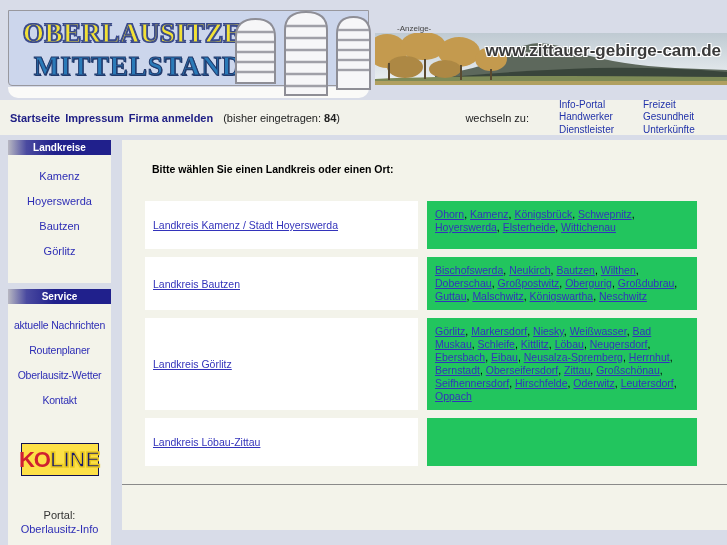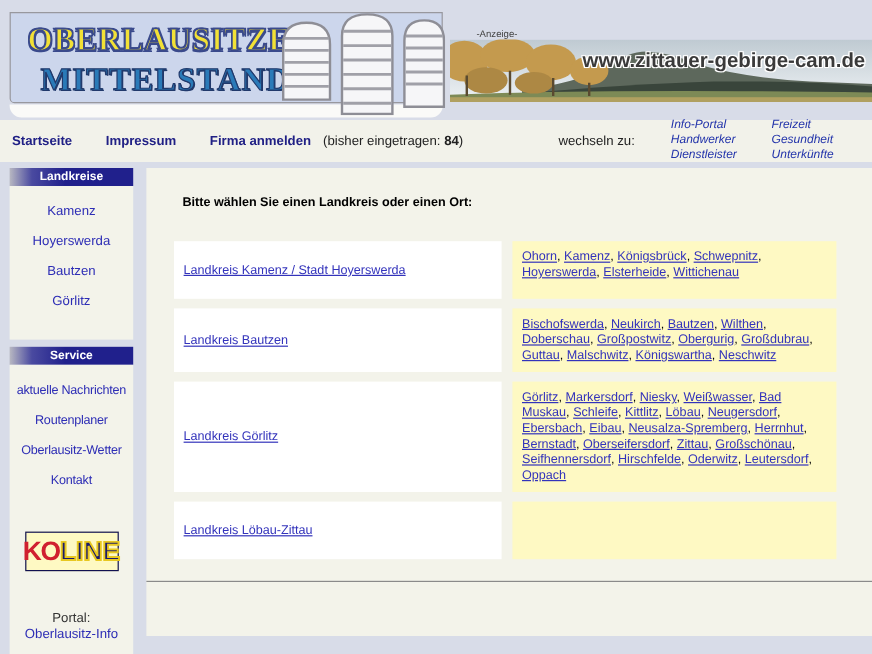--- a/index.html
+++ b/index.html
@@ -22,59 +22,59 @@
 
   .ad-label { position:absolute; left:397px; top:24px; font-size:8px; color:#444; z-index:1; }
   .banner { position:absolute; left:375px; top:33px; width:352px; height:52px; cursor:pointer; z-index:1; }
   .banner svg { display:block; }
   .banner-url { position:absolute; right:6px; top:8px; font-size:17px; font-weight:bold; color:#3a3a3a;
     text-shadow:0 0 2px #fff, 1px 1px 0 #fff, -1px -1px 0 #fff, 1px -1px 0 #fff, -1px 1px 0 #fff;padding-left:47px; }
 
   
   .navbar { position:absolute; left:0; top:100px; width:727px; height:35px; background:#f2f2ea;
     display:flex; align-items:center; padding:0 10px; }
-  .nav-left { display:flex; align-items:center; gap:28px; }
+  .nav-left { display:flex; align-items:center; gap:5px; }
   .nav-link { color:#202085; font-weight:bold; font-size:11px; text-decoration:none; }
   .counter { font-size:11px; color:#222; margin-left:10px; }
   .counter b { font-weight:bold; }
   .nav-spacer { flex:1; }
   .switch-label { font-size:11px; color:#222; margin-right:30px; }
   .switch-col { display:flex; flex-direction:column; line-height:12.5px; }
   .switch-col1 { width:84px; }
   .switch-col2 { width:74px; }
-  .switch-link { color:#2233aa; font-size:10px; text-decoration:none;font-style:italic; }
+  .switch-link { color:#2233aa; font-size:10px; text-decoration:none; }
 
   
   .side-header { position:absolute; left:8px; width:103px; height:15px; text-align:center;
     background:linear-gradient(90deg,#b8b8c2 0%, #4a4aa0 18%, #20208c 45%, #20208c 100%);
     color:#fff; font-size:10px; font-weight:bold; line-height:15px; }
   .hdr-landkreise { top:140px; }
   .hdr-service { top:289px;text-align:center; }
   .side-box { position:absolute; left:8px; width:103px; background:#f3f3ea; }
   .box-landkreise { top:155px; height:128px; padding-top:15px; display:flex; flex-direction:column; gap:13px; align-items:center; }
   .box-service { top:304px; height:301px; }
   .sv-links { padding-top:15px; display:flex; flex-direction:column; gap:13px; align-items:center; }
   .side-link { color:#2d2db5; font-size:11px; text-decoration:none; white-space:nowrap; }
   .sv-links .side-link { font-size:10.5px; letter-spacing:-0.2px; }
 
-  .koline { margin:37px auto 0 auto; width:78px; height:33px; background:#fef9c3; border:1px solid #101050;
+  .koline { margin:37px auto 0 auto; width:78px; height:33px; background:#fde047; border:1px solid #101050;
     display:flex; align-items:center; justify-content:center; cursor:pointer;
     font-family:"Liberation Sans", sans-serif; font-weight:800; font-size:22px; letter-spacing:-1px; }
   .koline .ko { color:#d02030; }
   .koline .line { color:#1b1b6b; -webkit-text-stroke:1.6px #e8c820; font-weight:700; letter-spacing:0; }
   .portal { margin-top:32px; text-align:center; font-size:11px; color:#333; line-height:14px; }
   .portal a { color:#2d2db5; text-decoration:none; font-size:11px; }
 
   
   .main { position:absolute; left:122px; top:140px; width:605px; height:390px; background:#f3f3ea; }
   .heading { padding:23px 0 0 30px; font-size:10.5px; font-weight:bold; color:#000; }
   .rows { margin:26px 0 0 23px; display:flex; flex-direction:column; gap:8px; }
   .row { display:flex; gap:9px; }
   .cell-label { width:273px; min-height:48px; background:#fff; display:flex; align-items:center; padding-left:8px; }
-  .cell-towns { width:270px; min-height:48px; background:#fef9c3; padding:7px 8px; font-size:10.5px; line-height:13px; }
+  .cell-towns { width:270px; min-height:48px; background:#22c55e; padding:7px 8px; font-size:10.5px; line-height:13px; }
   .row:nth-child(3) .cell-towns, .row:nth-child(3) .cell-label { min-height:76px; }
   .lk-link { color:#3333bb; font-size:10.5px; text-decoration:underline; }
   .town { color:#3333bb; text-decoration:underline; }
   .divider { position:absolute; left:0; top:344px; width:605px; height:1px; background:#8a8a8a; }
 </style>
 </head>
 <body>
 
 <div class="page">
 

